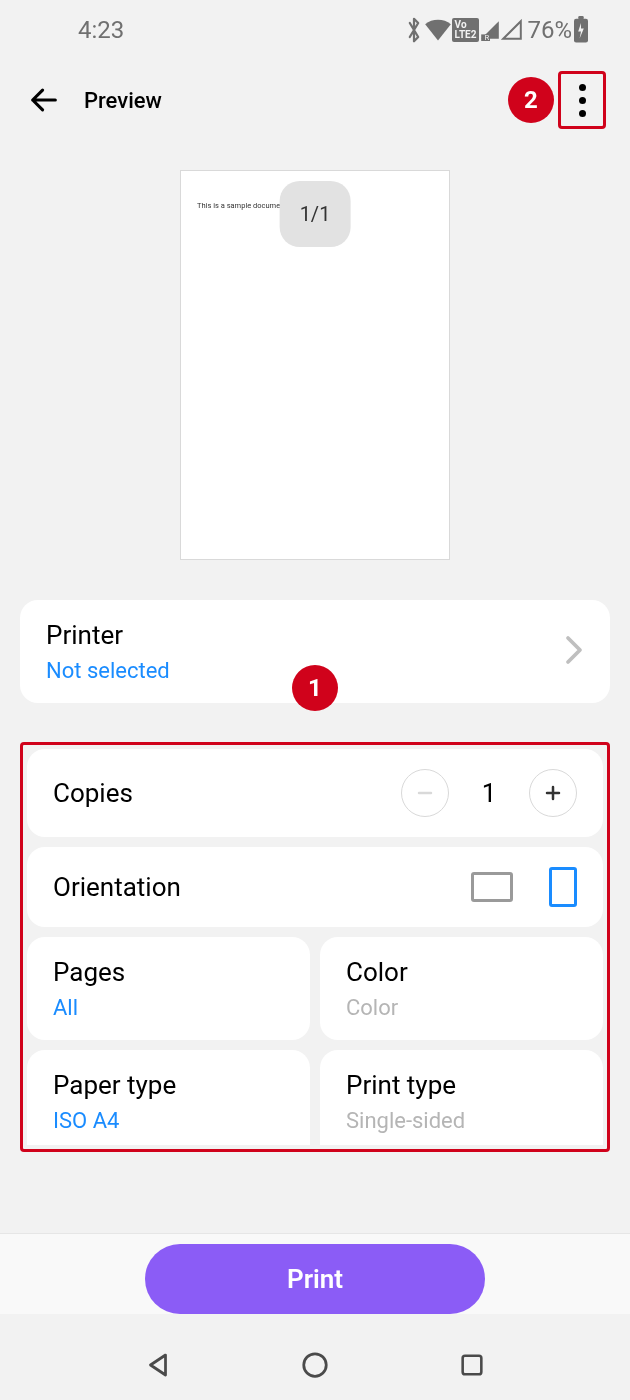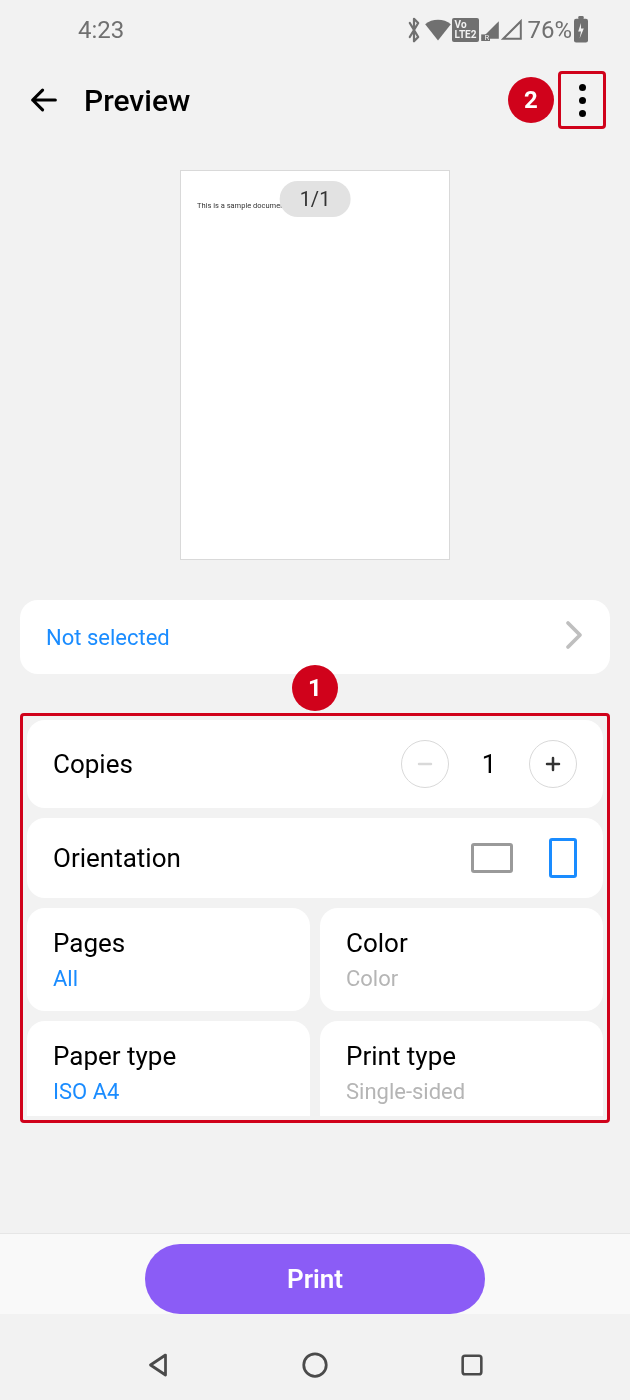--- a/index.html
+++ b/index.html
@@ -27,21 +27,21 @@
   .battery-pct { font-size: 24px; margin-left: 4px; }
 
   
   .app-bar {
     height: 80px;
     display: flex;
     align-items: center;
     padding: 0 24px;
   }
   .back-icon { width: 40px; height: 40px; display:flex; align-items:center; justify-content:center; cursor:pointer; }
-  .app-title { font-size: 30px; font-weight: 500; margin-left: 20px; }
+  .app-title { font-size: 22px; font-weight: 500; margin-left: 20px; }
   .app-bar-spacer { flex: 1; }
   .more-wrapper { position: relative; display:flex; align-items:center; }
   .callout-badge-2 {
     width: 46px; height: 46px; border-radius: 50%;
     background: #d0021b; color: #fff; font-weight: 700; font-size: 24px;
     display:flex; align-items:center; justify-content:center;
     margin-right: 4px;
   }
   .more-btn {
     width: 48px; height: 58px;
@@ -62,21 +62,21 @@
     width: 270px; height: 390px;
     background: #fff;
     border: 1px solid #d9d9d9;
     position: relative;
     padding: 30px 16px;
   }
   .doc-text { font-size: 7.5px; color:#333; }
   .page-pill {
     position:absolute; top:10px; left:50%; transform:translateX(-50%);
     background:#e2e2e2; border-radius:20px;
-    padding: 6px 20px; font-size:20px; color:#333;
+    padding: 21px 20px; font-size:20px; color:#333;
   }
 
   
   .settings { padding: 20px 20px 0 20px; display:flex; flex-direction:column; gap:14px; position:relative; }
 
   .card {
     background:#fff; border-radius:18px;
     padding: 20px 26px;
   }
   .printer-card { display:flex; align-items:center; cursor:pointer; }
@@ -216,20 +216,21 @@
   <div class="doc-page">
     <div class="doc-text">This is a sample document.</div>
     <div class="page-pill">1/1</div>
   </div>
 </div>
 
 <div class="settings">
 
   <div class="card printer-card">
     <div class="printer-left">
+      <div class="label-primary">Printer</div>
       <div class="label-secondary-blue">Not selected</div>
     </div>
     <div class="chevron">
       <svg width="20" height="30" viewBox="0 0 12 20">
           <path d="M2 2 L10 10 L2 18" stroke="#bfbfbf" stroke-width="2.5" fill="none" stroke-linecap="round" stroke-linejoin="round"></path>
         </svg>
     </div>
   </div>
 
   <div class="callout-badge-1">1</div>

